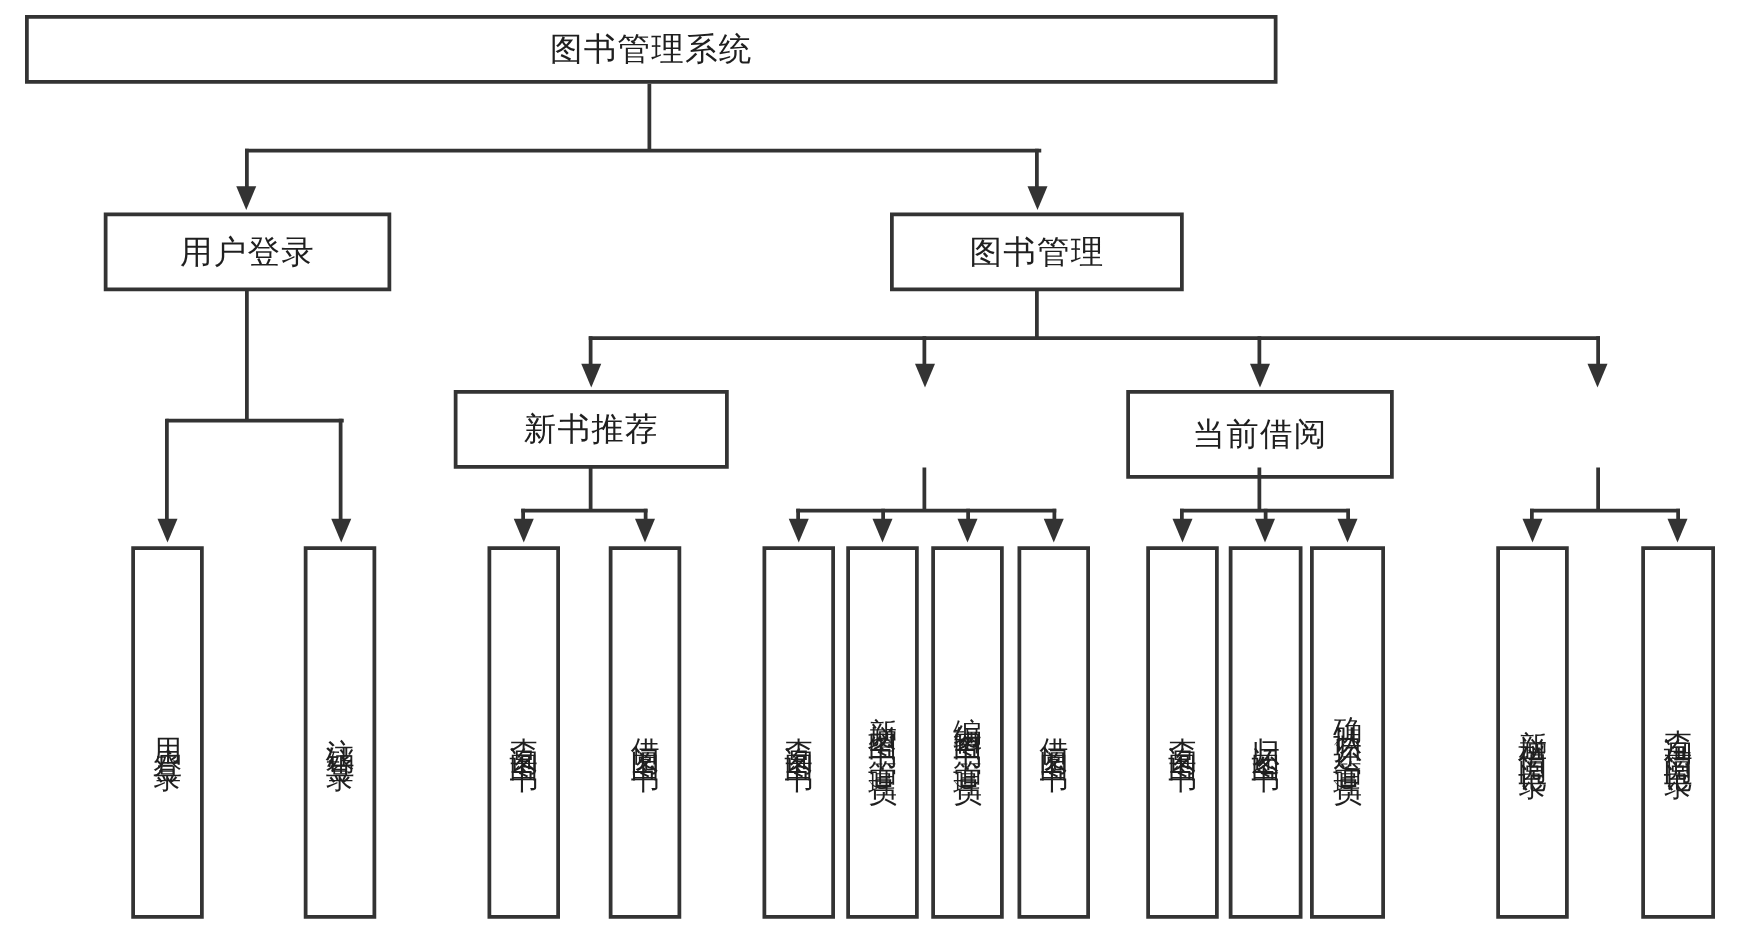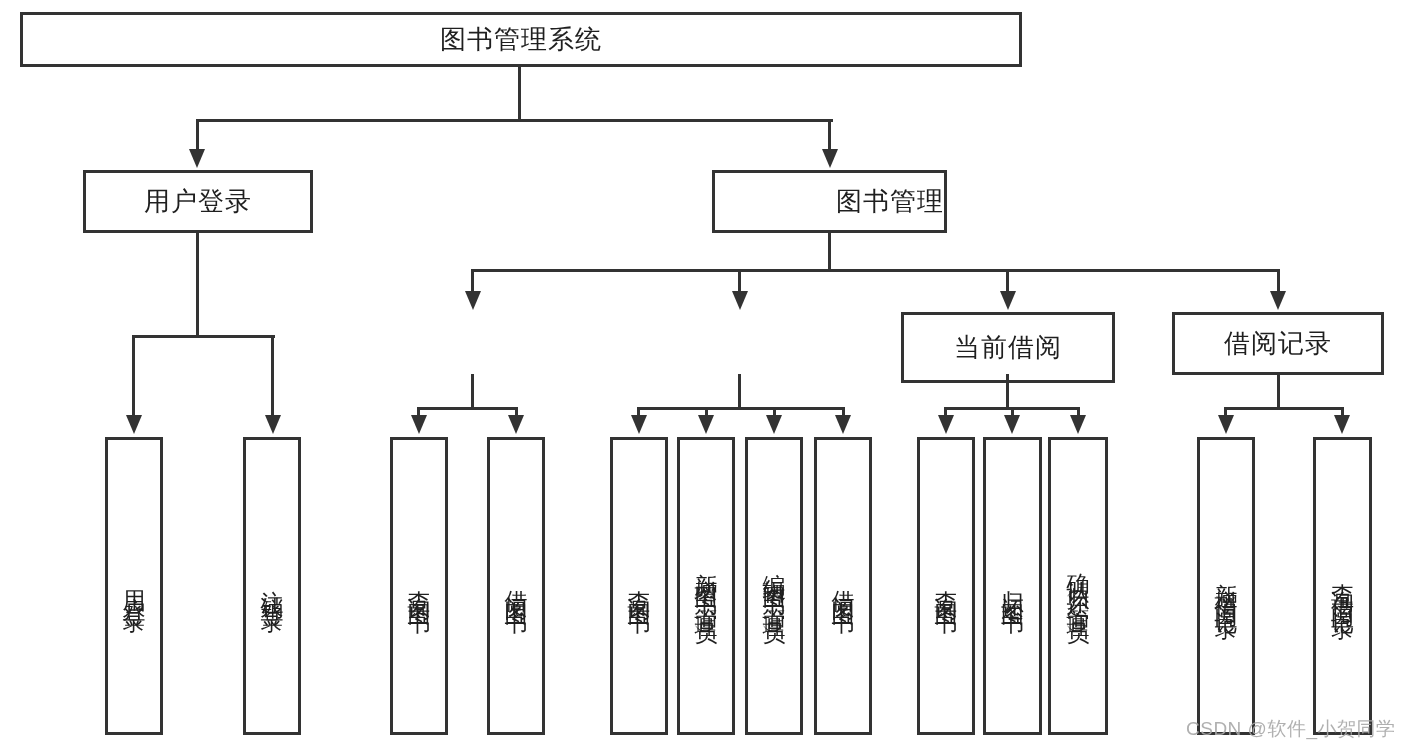--- a/index.html
+++ b/index.html
@@ -77,21 +77,21 @@
   <div class="line" style="left:518px; top:67px; width:3px; height:54px;"></div>
   <div class="line" style="left:196px; top:119px; width:637px; height:3px;"></div>
   <div class="line" style="left:196px; top:119px; width:3px; height:32px;"></div>
   <div class="arrowhead" style="left:189px; top:149px;"></div>
   <div class="line" style="left:828px; top:119px; width:3px; height:32px;"></div>
   <div class="arrowhead" style="left:822px; top:149px;"></div>
 
   <div class="box" style="left:83px; top:170px; width:230px; height:63px;">
     <span class="hlabel">用户登录</span>
   </div>
-  <div class="box" style="left:712px; top:170px; width:235px; height:63px;justify-content:flex-end;">
+  <div class="box" style="left:712px; top:170px; width:235px; height:63px;">
     <span class="hlabel">图书管理</span>
   </div>
 
   <div class="line" style="left:196px; top:232px; width:3px; height:104px;"></div>
   <div class="line" style="left:133px; top:335px; width:142px; height:3px;"></div>
   <div class="line" style="left:132px; top:335px; width:3px; height:82px;"></div>
   <div class="arrowhead" style="left:126px; top:415px;"></div>
   <div class="line" style="left:271px; top:335px; width:3px; height:82px;"></div>
   <div class="arrowhead" style="left:265px; top:415px;"></div>
 
@@ -99,25 +99,25 @@
   <div class="line" style="left:471px; top:269px; width:809px; height:3px;"></div>
   <div class="line" style="left:471px; top:269px; width:3px; height:24px;"></div>
   <div class="arrowhead" style="left:465px; top:291px;"></div>
   <div class="line" style="left:738px; top:269px; width:3px; height:24px;"></div>
   <div class="arrowhead" style="left:732px; top:291px;"></div>
   <div class="line" style="left:1006px; top:269px; width:3px; height:24px;"></div>
   <div class="arrowhead" style="left:1000px; top:291px;"></div>
   <div class="line" style="left:1277px; top:269px; width:3px; height:24px;"></div>
   <div class="arrowhead" style="left:1270px; top:291px;"></div>
 
+  <div class="box" style="left:363px; top:312px; width:220px; height:63px;">
+    <span class="hlabel">新书推荐</span>
+  </div>
   <div class="box" style="left:901px; top:312px; width:214px; height:71px;">
     <span class="hlabel">当前借阅</span>
-  </div>
-  <div class="box" style="left:1172px; top:312px; width:212px; height:63px;">
-    <span class="hlabel">借阅记录</span>
   </div>
 
   <div class="line" style="left:471px; top:374px; width:3px; height:35px;"></div>
   <div class="line" style="left:417px; top:407px; width:101px; height:3px;"></div>
   <div class="line" style="left:417px; top:407px; width:3px; height:10px;"></div>
   <div class="arrowhead" style="left:411px; top:415px;"></div>
   <div class="line" style="left:515px; top:407px; width:3px; height:10px;"></div>
   <div class="arrowhead" style="left:508px; top:415px;"></div>
 
   <div class="line" style="left:738px; top:374px; width:3px; height:35px;"></div>
@@ -184,15 +184,14 @@
     <span class="leaf-label">确认归还（管理员）</span>
   </div>
 
   <div class="box" style="left:1197px; top:437px; width:58px; height:298px;">
     <span class="leaf-label">新增借阅记录</span>
   </div>
   <div class="box" style="left:1313px; top:437px; width:59px; height:298px;">
     <span class="leaf-label">查询借阅记录</span>
   </div>
 
-  <div class="watermark">CSDN @软件_小贺同学</div>
 
 </div>
 
 </body></html>

